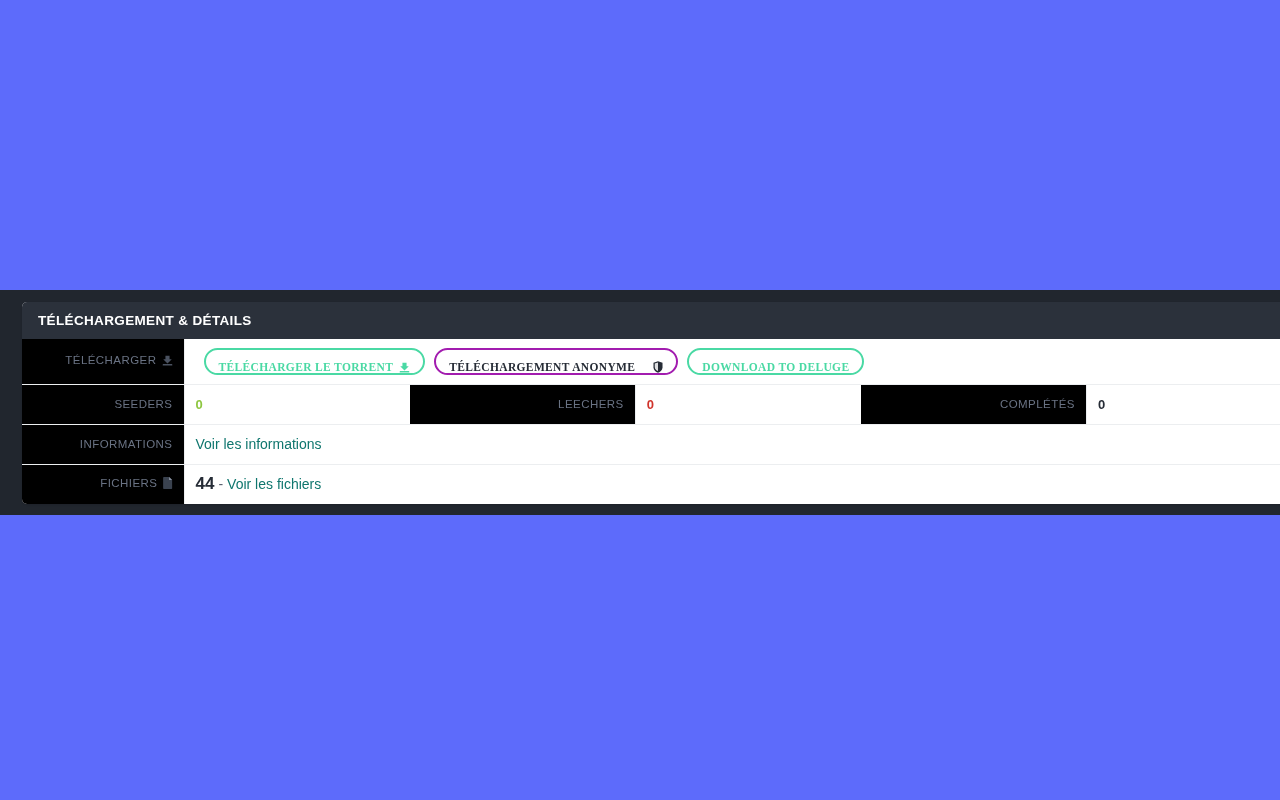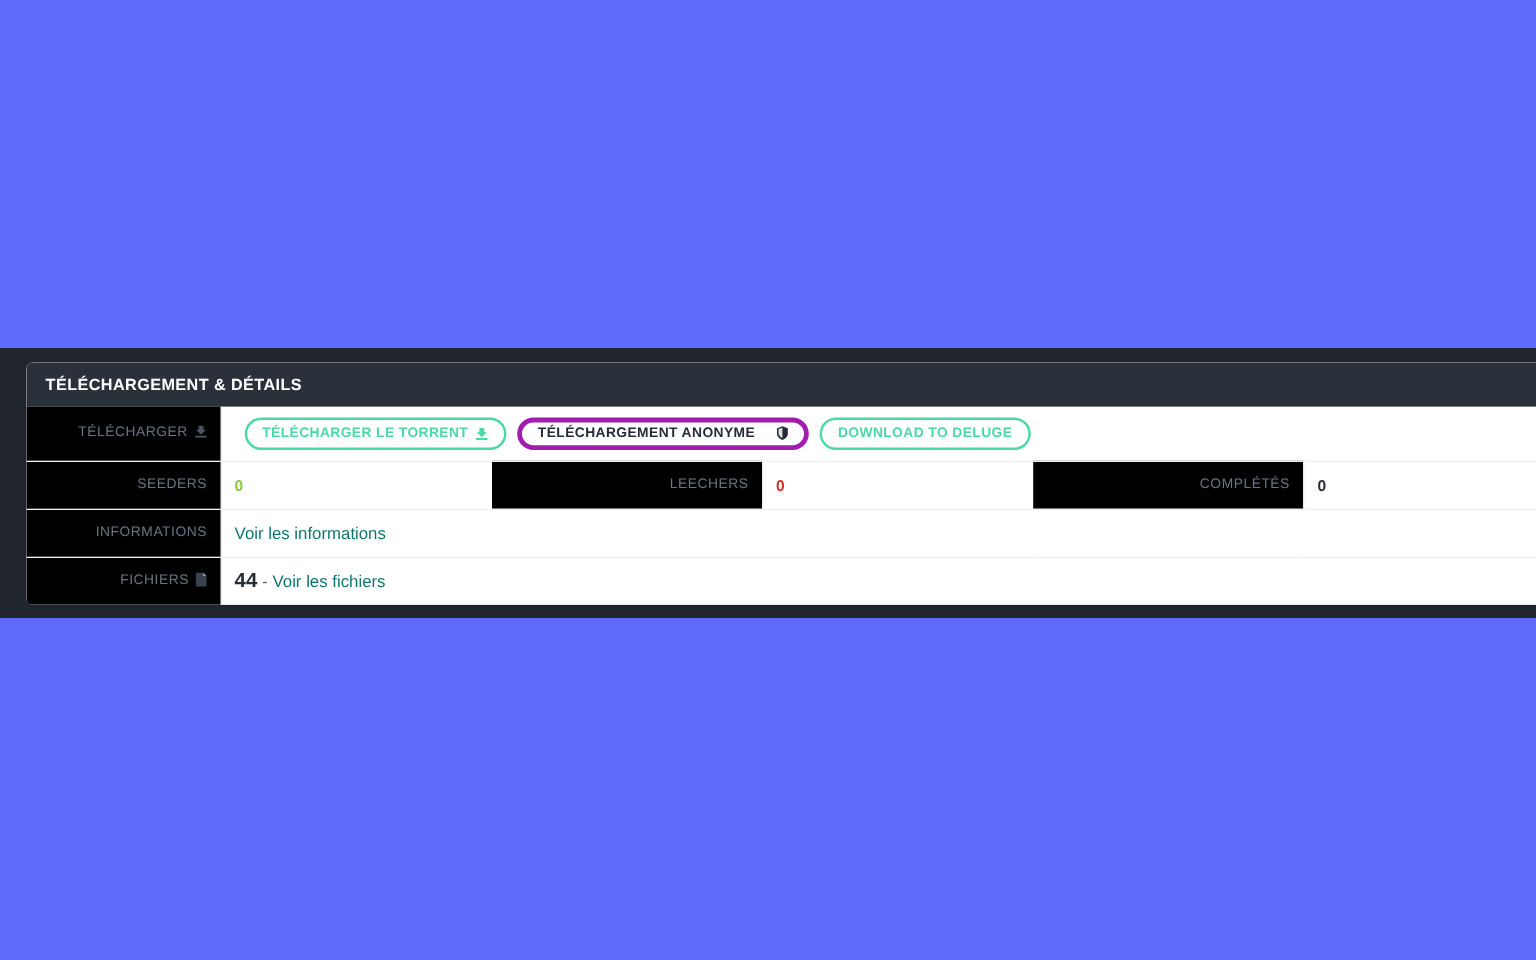--- a/index.html
+++ b/index.html
@@ -104,41 +104,41 @@
 
   
   .btn-row {
     display: flex;
     align-items: center;
     gap: 9px;
     padding: 5px 0 5px 8px;
   }
   .pill {
     display: inline-flex;
-    align-items: center;
+    align-items: flex-end;
     gap: 6px;
     height: 27px;
     padding: 0 13px;
     border-radius: 14px;
     font-size: 11.5px;
     font-weight: bold;
     letter-spacing: 0.35px;
     text-transform: uppercase;
     background: #ffffff;
     cursor: pointer;
     user-select: none;
     white-space: nowrap;
-    font-family: Liberation Sans, sans-serif;
+    font-family: Liberation Serif, serif;
   }
   .pill.green {
     border: 2px solid #4ad9a4;
     color: #4ad9a4;
   }
   .pill.dark {
-    border: 4px solid #a21caf;
+    border: 2px solid #a21caf;
     color: #262c36;
     gap: 18px;
   }
 
   .ico { display: inline-flex; align-items: center; }
 
   
   .num-green  { color: #8dc63f; font-weight: bold; font-size: 13px; }
   .num-red    { color: #d0342c; font-weight: bold; font-size: 13px; }
   .num-dark   { color: #262c36; font-weight: bold; font-size: 13px; }

